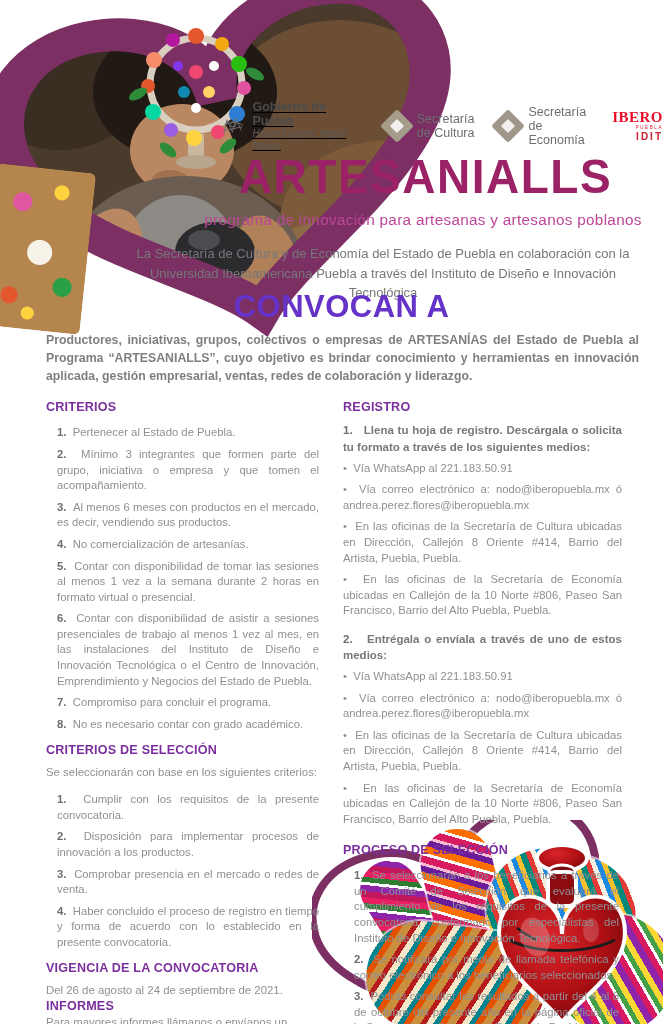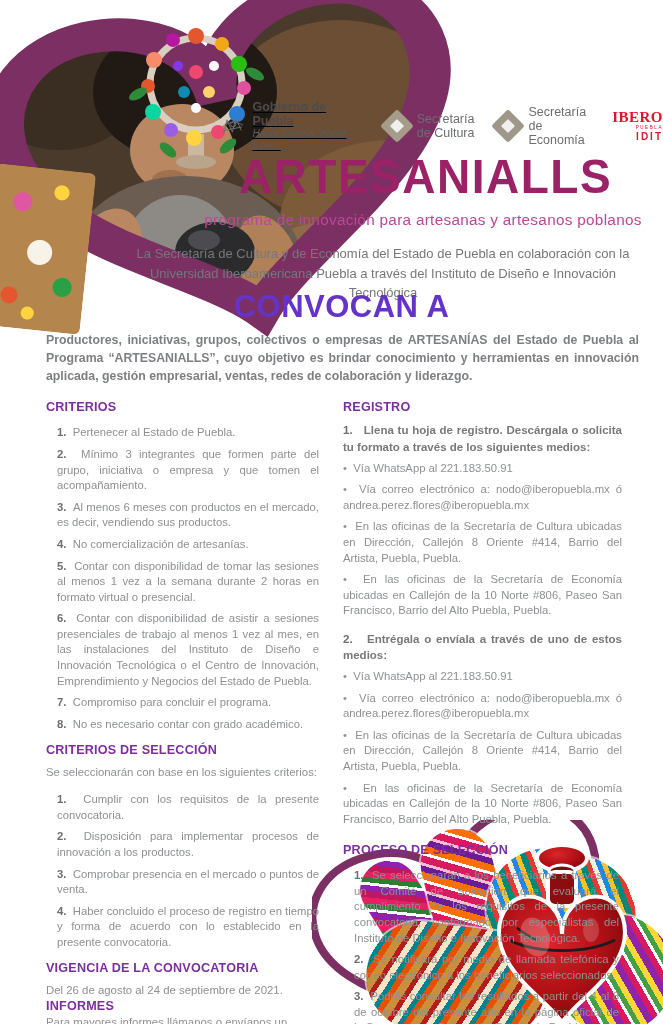--- a/index.html
+++ b/index.html
@@ -240,21 +240,21 @@
       <li>Contar con disponibilidad de asistir a sesiones presenciales de trabajo al menos 1 vez al mes, en las instalaciones del Instituto de Diseño e Innovación Tecnológica o el Centro de Innovación, Emprendimiento y Negocios del Estado de Puebla.</li>
       <li>Compromiso para concluir el programa.</li>
       <li>No es necesario contar con grado académico.</li>
     </ol>
 
     <h3 class="section mt">CRITERIOS DE SELECCIÓN</h3>
     <p class="plain" style="margin-bottom:6px">Se seleccionarán con base en los siguientes criterios:</p>
     <ol class="num-list">
       <li>Cumplir con los requisitos de la presente convocatoria.</li>
       <li>Disposición para implementar procesos de innovación a los productos.</li>
-      <li>Comprobar presencia en el mercado o puntos de venta.</li>
+      <li>Comprobar presencia en el mercado o redes de venta.</li>
       <li>Haber concluido el proceso de registro en tiempo y forma de acuerdo con lo establecido en la presente convocatoria.</li>
     </ol>
 
     <h3 class="section mt">VIGENCIA DE LA CONVOCATORIA</h3>
     <p class="plain">Del 26 de agosto al 24 de septiembre de 2021.</p>
 
     <h3 class="section mt" style="margin-bottom:2px">INFORMES</h3>
     <p class="plain">Para mayores informes llámanos o envíanos un mensaje al</p>
     <div class="contact">
       <svg width="13" height="13" viewBox="0 0 13 13">

